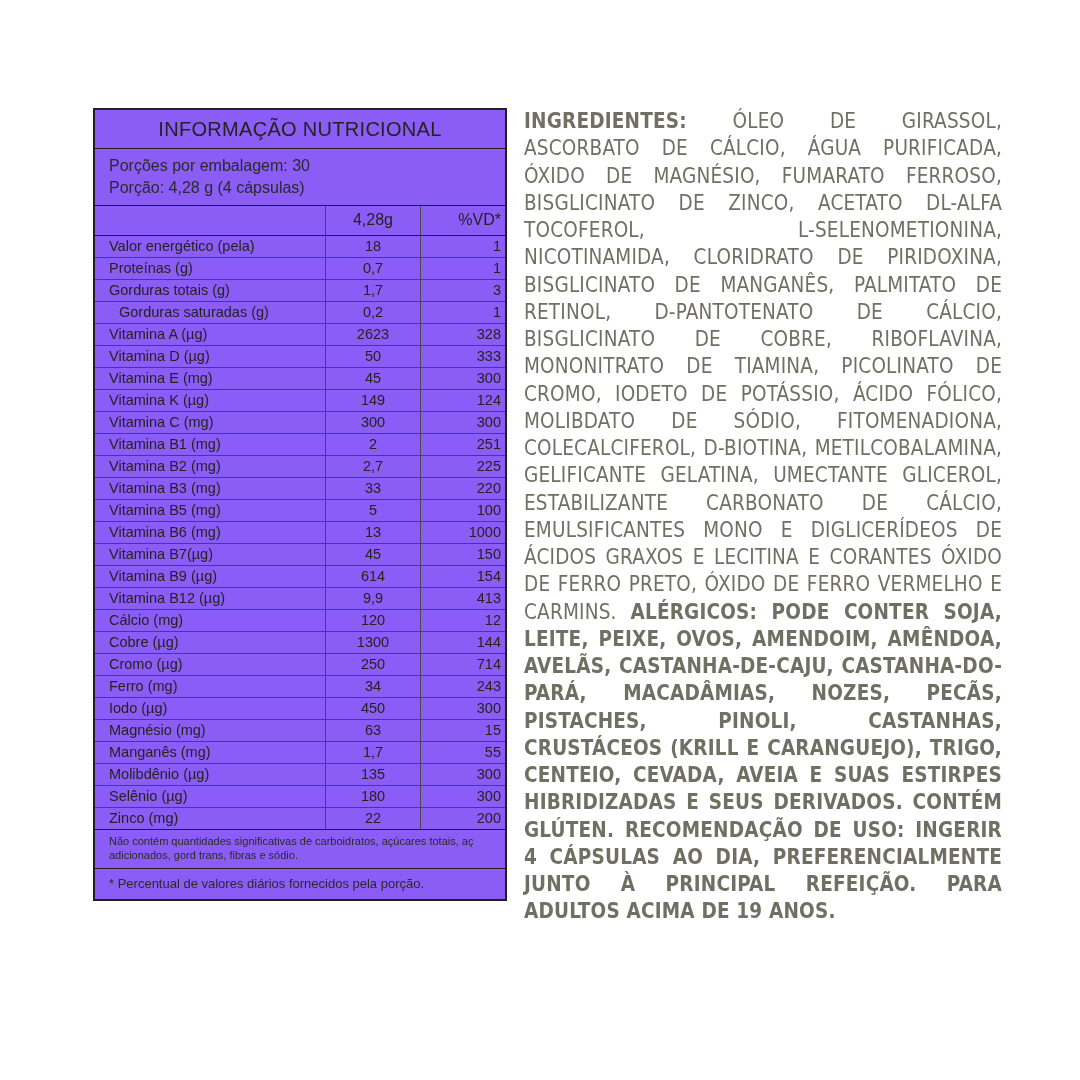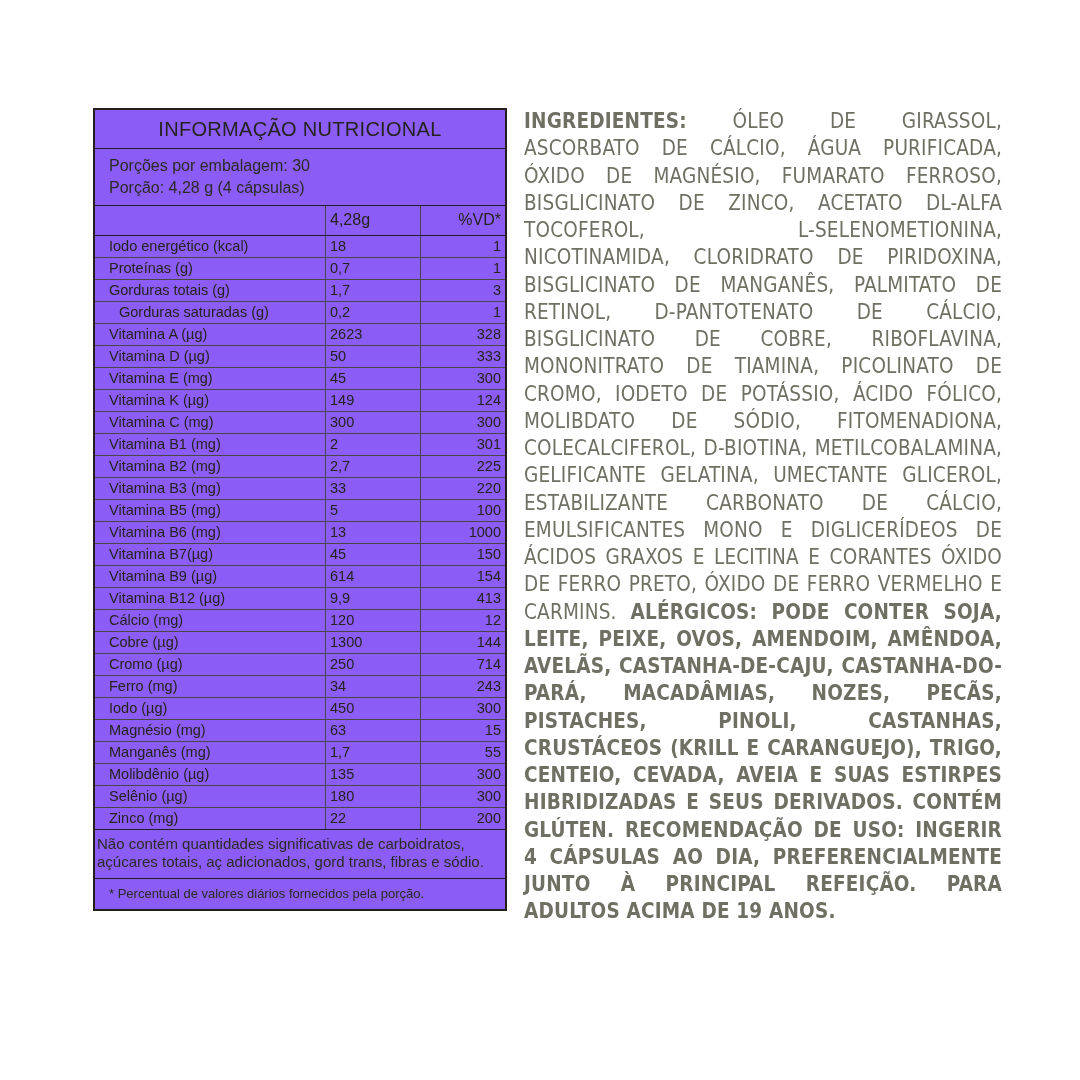--- a/index.html
+++ b/index.html
@@ -59,21 +59,21 @@
     font-weight: normal;
     color: #26231f;
   }
   table.nf-table .col-name {
     text-align: left;
     padding-left: 14px;
     border-right: 1px solid #4a4742;
   }
   table.nf-table .col-name.indent { padding-left: 24px; }
   table.nf-table .col-val {
-    text-align: left;
+    text-align: center;
     width: 86px;
     border-right: 1px solid #4a4742;
   }
   table.nf-table .col-vd {
     text-align: right;
     width: 76px;
   }
   table.nf-table thead th {
     padding-top: 5px;
     padding-bottom: 6px;
@@ -81,22 +81,22 @@
     border-bottom: 1.5px solid #221f1c;
   }
   table.nf-table thead th.col-name {
     border-bottom: 1.5px solid #221f1c;
   }
   table.nf-table tbody tr:last-child td {
     border-bottom: 1.5px solid #221f1c;
   }
 
   .nf-note {
-    padding: 5px 12px 6px 2px;
-    font-size: 15px;
+    padding: 5px 12px 6px 14px;
+    font-size: 11px;
     line-height: 1.22;
     border-bottom: 1.5px solid #221f1c;
   }
   .nf-footnote {
     padding: 7px 12px 8px 14px;
     font-size: 13px;
   }
 
   
   .ingredients {
@@ -135,21 +135,21 @@
     <table class="nf-table">
       <thead>
         <tr>
           <th class="col-name"></th>
           <th class="col-val">4,28g</th>
           <th class="col-vd">%VD*</th>
         </tr>
       </thead>
       <tbody id="nf-body">
           <tr>
-            <td class="col-name">Iodo energético (kcal)</td>
+            <td class="col-name">Valor energético (pela)</td>
             <td class="col-val">18</td>
             <td class="col-vd">1</td>
           </tr>
           <tr>
             <td class="col-name">Proteínas (g)</td>
             <td class="col-val">0,7</td>
             <td class="col-vd">1</td>
           </tr>
           <tr>
             <td class="col-name">Gorduras totais (g)</td>
@@ -182,21 +182,21 @@
             <td class="col-vd">124</td>
           </tr>
           <tr>
             <td class="col-name">Vitamina C (mg)</td>
             <td class="col-val">300</td>
             <td class="col-vd">300</td>
           </tr>
           <tr>
             <td class="col-name">Vitamina B1 (mg)</td>
             <td class="col-val">2</td>
-            <td class="col-vd">301</td>
+            <td class="col-vd">251</td>
           </tr>
           <tr>
             <td class="col-name">Vitamina B2 (mg)</td>
             <td class="col-val">2,7</td>
             <td class="col-vd">225</td>
           </tr>
           <tr>
             <td class="col-name">Vitamina B3 (mg)</td>
             <td class="col-val">33</td>
             <td class="col-vd">220</td>

